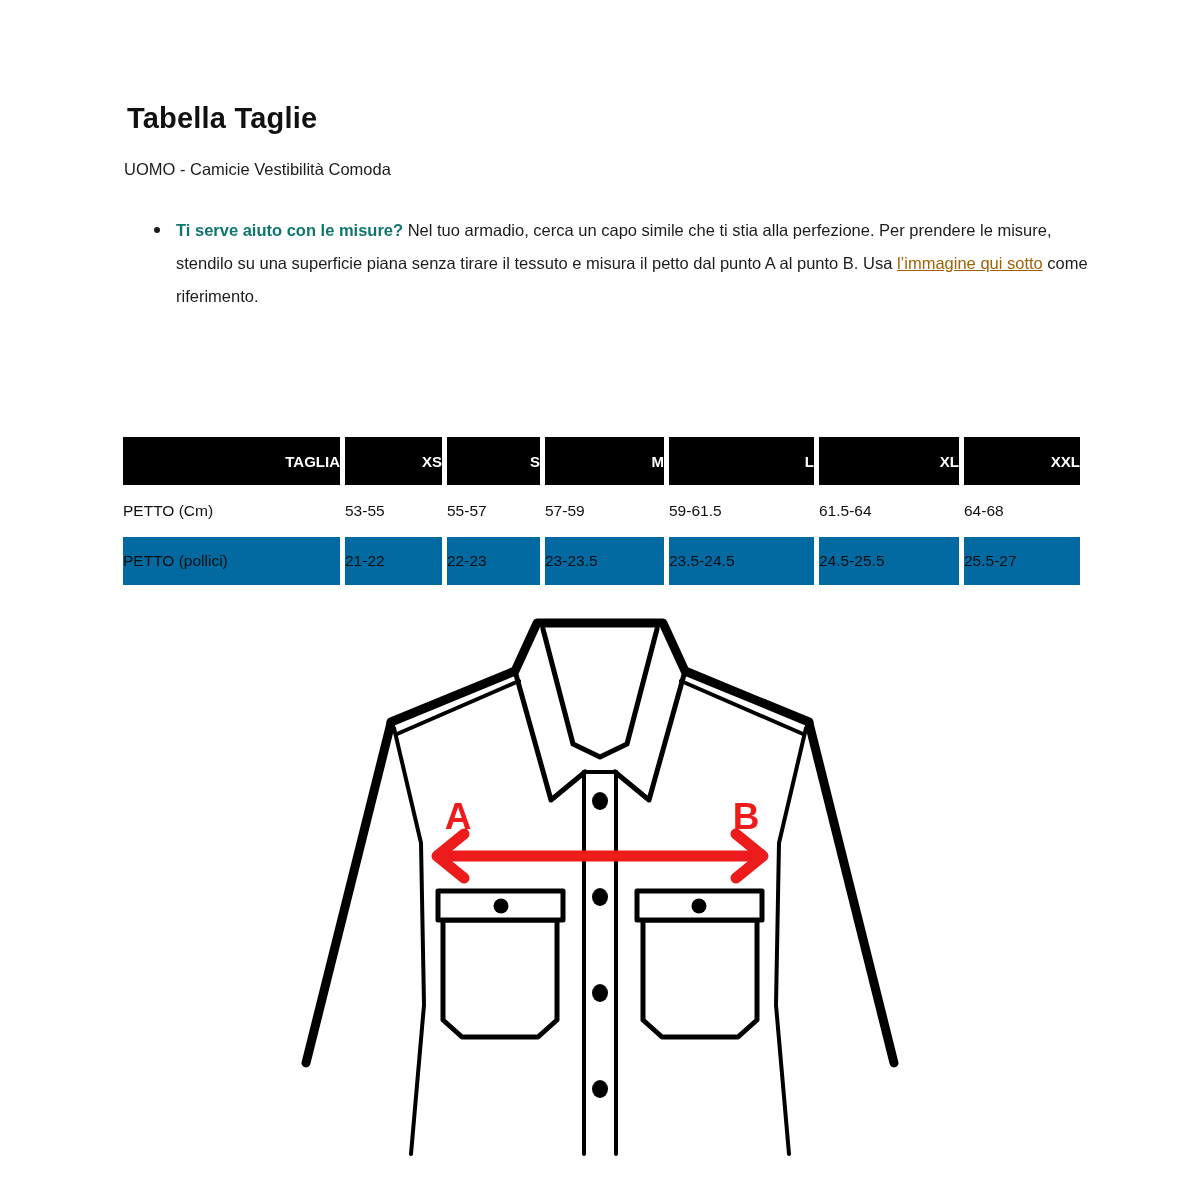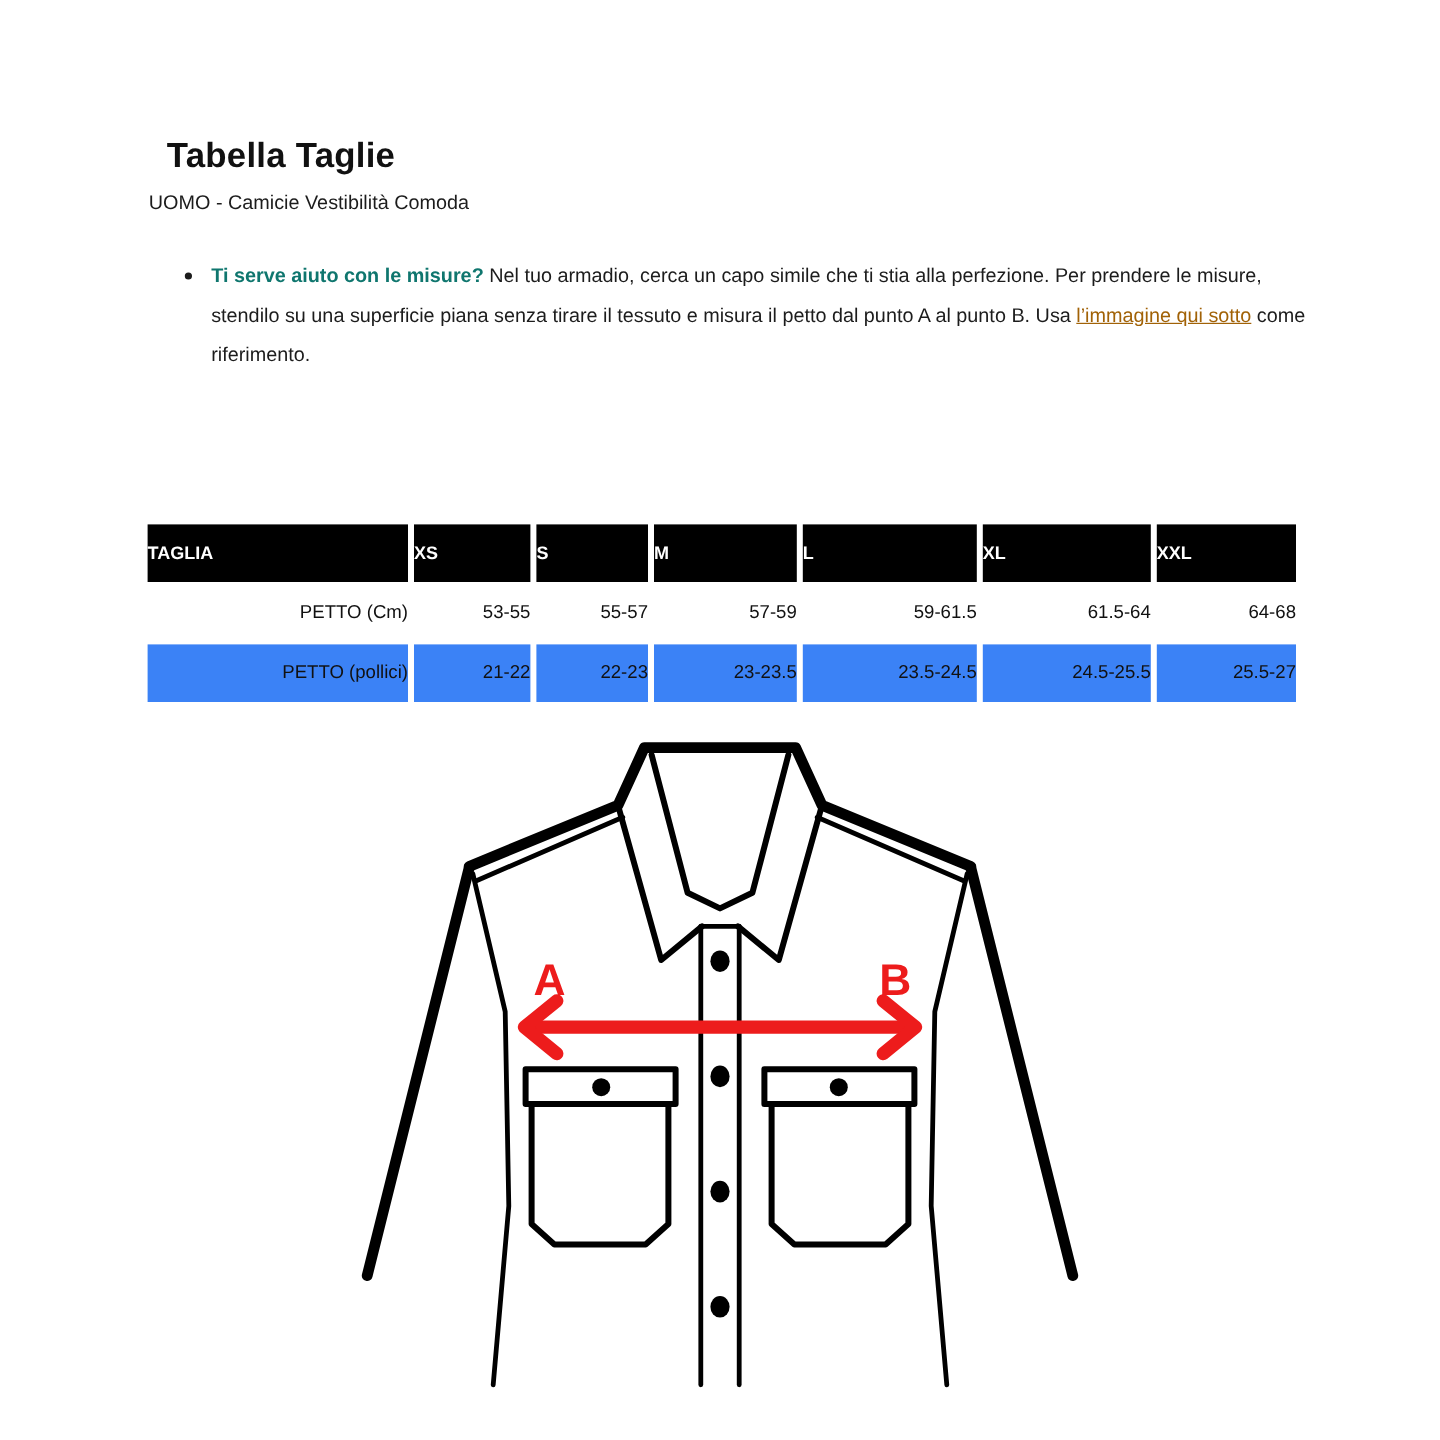--- a/index.html
+++ b/index.html
@@ -2,21 +2,21 @@
 <html><head>
 <meta charset="utf-8">
 <style>
   html,body{margin:0;padding:0;}
   body{
     width:1200px;height:1200px;position:relative;overflow:hidden;
     background:#ffffff;color:#141414;
     font-family:"Liberation Sans","DejaVu Sans",sans-serif;
   }
   h1.page-title{
-    left:124px;top:99px;margin:15px;position:absolute;
+    left:124px;top:99px;margin:3px;position:absolute;
     font-size:29px;font-weight:bold;color:#111111;letter-spacing:.2px;
   }
   .subtitle{
     left:124px;top:160px;position:absolute;margin:0;
     font-size:16.5px;color:#1c1c1c;
   }
   ul.notes{
     left:146px;top:214px;width:918px;position:absolute;
     margin:0;padding:0 0 0 30px;list-style:none;
     font-size:16.5px;line-height:33px;color:#1c1c1c;
@@ -34,27 +34,27 @@
   }
   table.size-table col.c0{width:217px}
   table.size-table col.c1{width:97px}
   table.size-table col.c2{width:93px}
   table.size-table col.c3{width:119px}
   table.size-table col.c4{width:145px}
   table.size-table col.c5{width:140px}
   table.size-table col.c6{width:116px}
   table.size-table th{
     background:#000000;color:#ffffff;font-weight:bold;font-size:15px;
-    height:48px;text-align:left;vertical-align:middle;padding:0;
+    height:48px;text-align:right;vertical-align:middle;padding:0;
   }
   table.size-table td{
-    height:48px;text-align:right;vertical-align:middle;padding:0;
+    height:48px;text-align:left;vertical-align:middle;padding:0;
     font-size:15.5px;color:#111111;background:#ffffff;
   }
-  table.size-table tr.alt td{background:#3b82f6;}
+  table.size-table tr.alt td{background:#0369a1;}
   svg.shirt{position:absolute;left:0;top:0;width:1200px;height:1200px;}
   svg.shirt text{
     font-family:"Liberation Sans","DejaVu Sans",sans-serif;
     font-weight:bold;font-size:37px;
   }
 </style>
 </head>
 <body>
 
 <h1 class="page-title">Tabella Taglie</h1>

